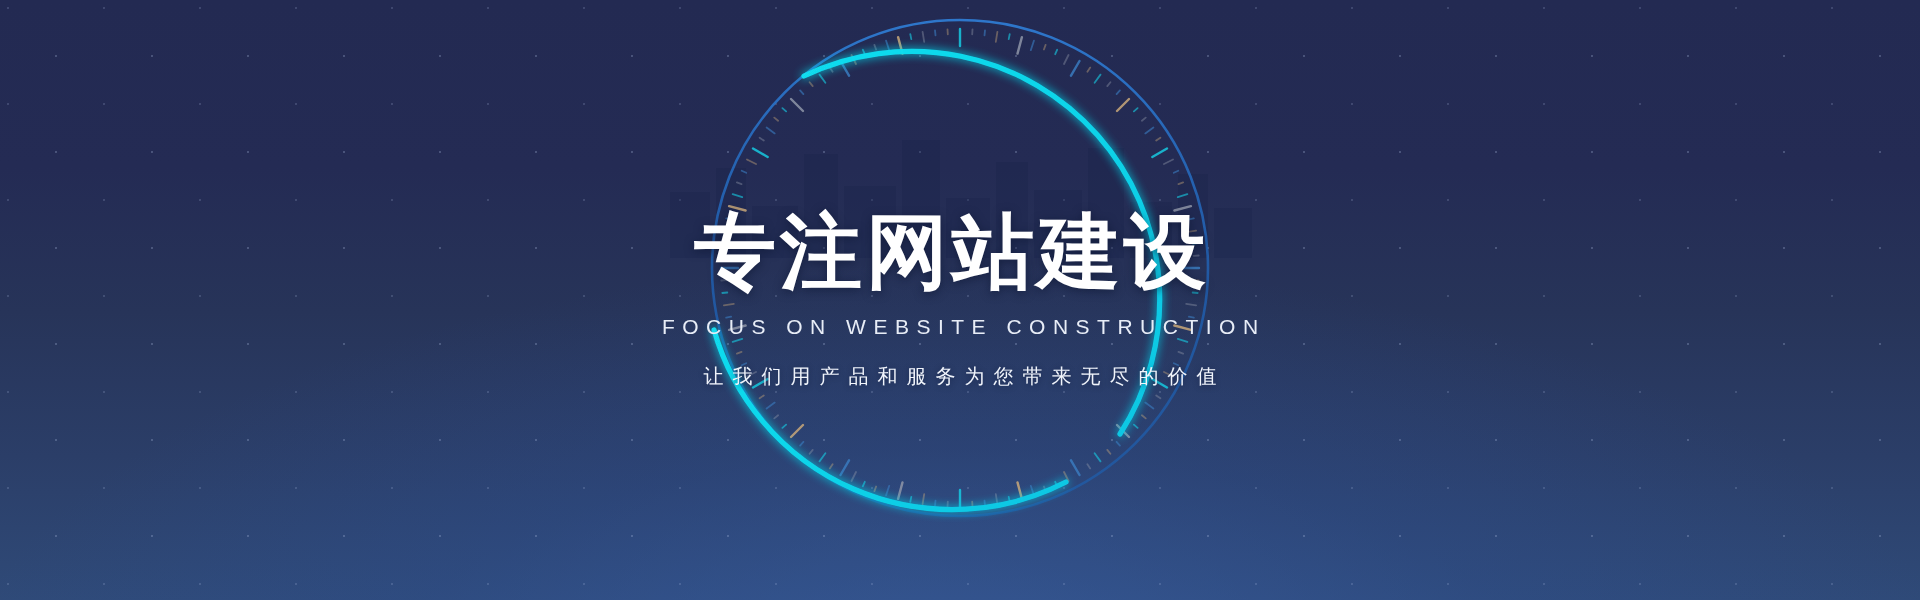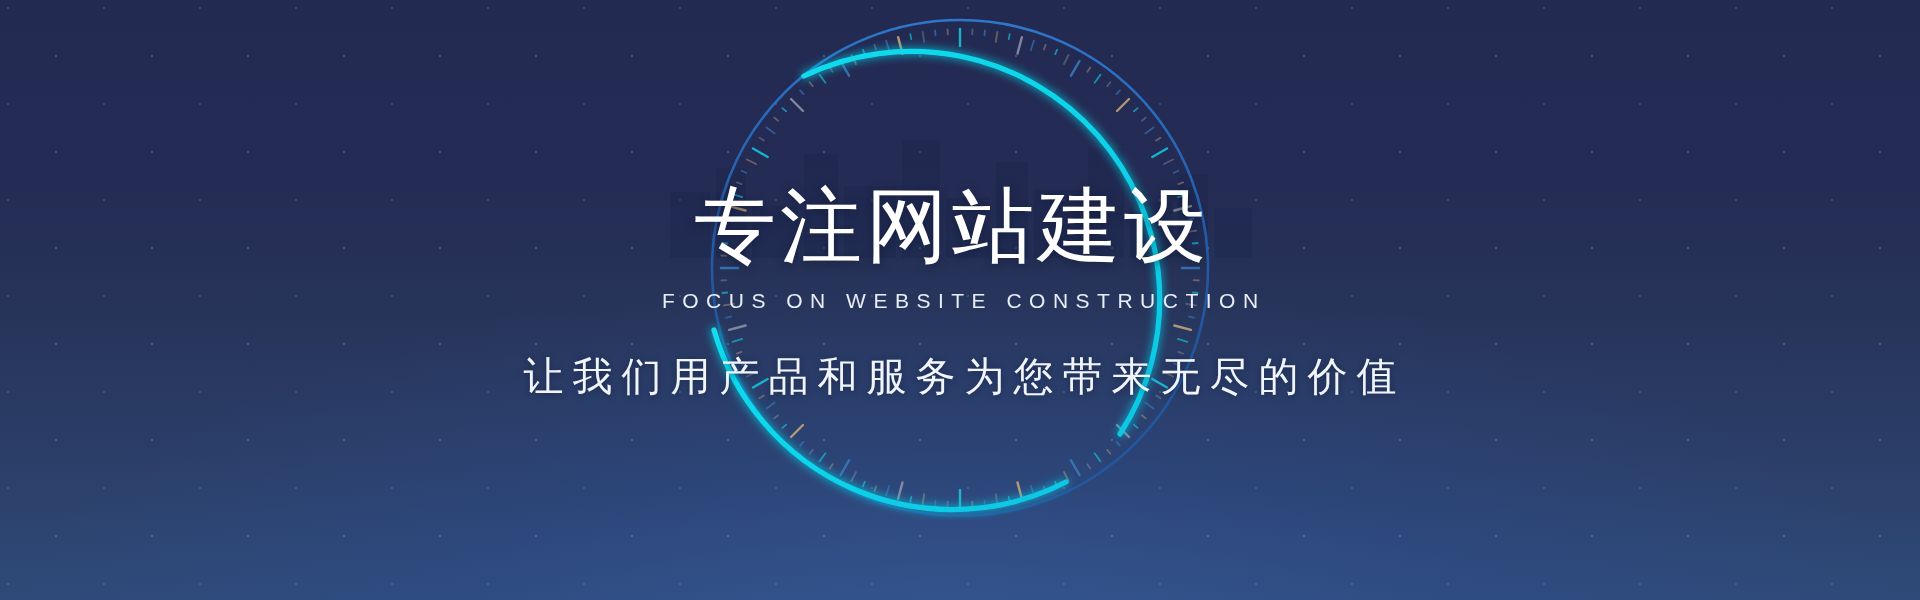--- a/index.html
+++ b/index.html
@@ -74,42 +74,42 @@
     width: 1920px;
     height: 600px;
     display: flex;
     flex-direction: column;
     align-items: center;
     justify-content: center;
   }
   .title {
     color: #ffffff;
     font-size: 82px;
-    font-weight: normal;
+    font-weight: bold;
     letter-spacing: 4px;
     line-height: 1;
     margin: 0 16px 22px 0;
     text-shadow: 0 2px 10px rgba(10,18,45,0.55);
     white-space: nowrap;
   }
   .subtitle-en {
     color: #e8edf7;
     font-size: 21px;
     font-weight: normal;
     letter-spacing: 7.5px;
     margin: 0 0 24px 0;
     white-space: nowrap;
     text-indent: 7.5px;
   }
   .tagline {
     color: #f0f4fb;
-    font-size: 40px;
+    font-size: 20px;
     font-weight: normal;
     letter-spacing: 9px;
-    margin: 12px;
+    margin: 0;
     white-space: nowrap;
     text-indent: 9px;
     text-shadow: 0 1px 6px rgba(10,18,45,0.45);
   }
 </style>
 </head>
 <body>
 
 <div id="banner">
 

